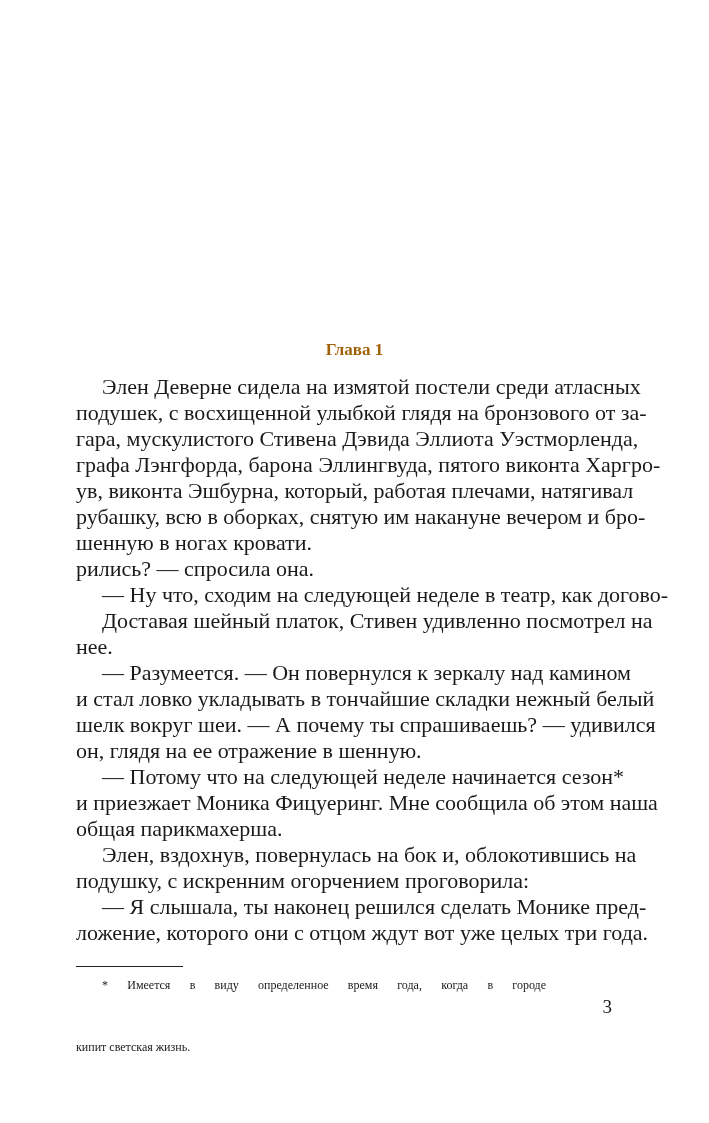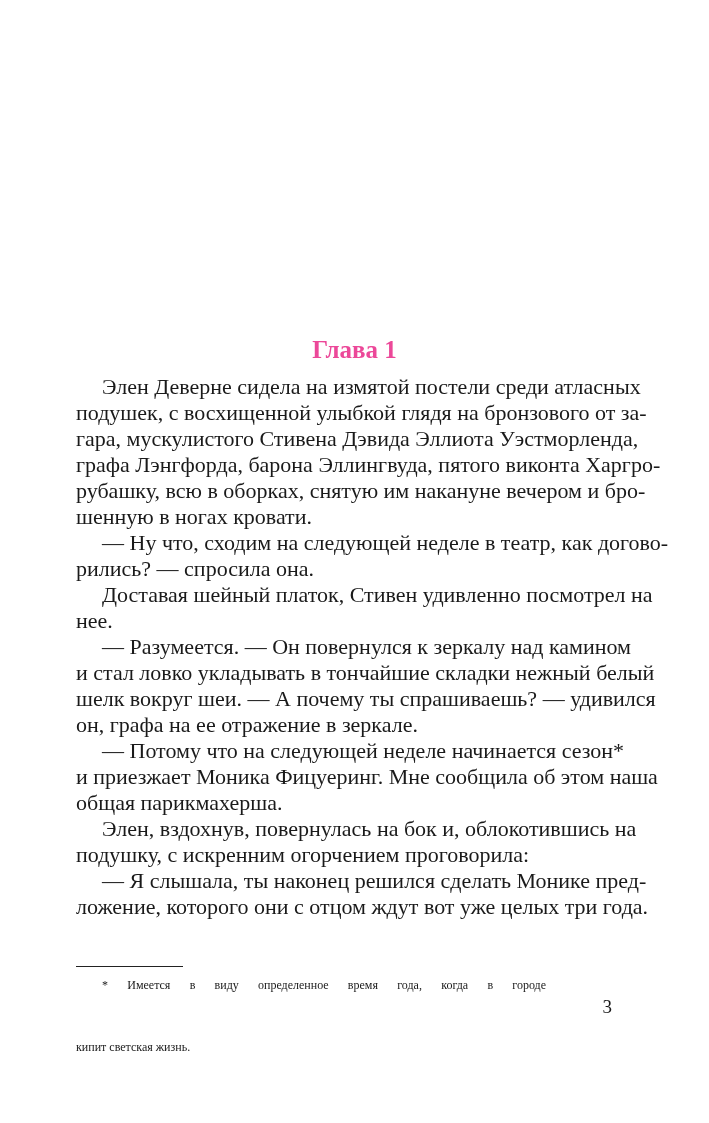--- a/index.html
+++ b/index.html
@@ -21,23 +21,23 @@
       width: 709px; height: 1123px;
     }
     .chapter-title {
       position: absolute;
       left: 0;
       width: 709px;
       top: 336px;
       text-align: center;
       font-family: "Liberation Serif", serif;
       font-weight: bold;
-      font-size: 25px;
+      font-size: 17px;
       line-height: 28px;
-      color: #ec4899;
+      color: #a16207;
       margin: 0;
     }
     .body-text {
       position: absolute;
       left: 76px;
       top: 374px;
       width: 536px;
     }
     .line {
       display: block;
@@ -97,30 +97,31 @@
 
 <div class="page">
 
   <h1 class="chapter-title">Глава 1</h1>
 
   <div class="body-text">
     <span class="line indent">Элен Деверне сидела на измятой постели среди атласных</span>
     <span class="line">подушек, с восхищенной улыбкой глядя на бронзового от за-</span>
     <span class="line">гара, мускулистого Стивена Дэвида Эллиота Уэстморленда,</span>
     <span class="line">графа Лэнгфорда, барона Эллингвуда, пятого виконта Харгро-</span>
+    <span class="line">ув, виконта Эшбурна, который, работая плечами, натягивал</span>
     <span class="line">рубашку, всю в оборках, снятую им накануне вечером и бро-</span>
     <span class="line last">шенную в ногах кровати.</span>
+    <span class="line last">рились? — спросила она.</span>
     <span class="line indent">— Ну что, сходим на следующей неделе в театр, как догово-</span>
-    <span class="line last">рились? — спросила она.</span>
     <span class="line indent">Доставая шейный платок, Стивен удивленно посмотрел на</span>
     <span class="line last">нее.</span>
     <span class="line indent">— Разумеется. — Он повернулся к зеркалу над камином</span>
     <span class="line">и стал ловко укладывать в тончайшие складки нежный белый</span>
     <span class="line">шелк вокруг шеи. — А почему ты спрашиваешь? — удивился</span>
-    <span class="line last">он, графа на ее отражение в зеркале.</span>
+    <span class="line last">он, глядя на ее отражение в шенную.</span>
     <span class="line indent">— Потому что на следующей неделе начинается сезон*</span>
     <span class="line">и приезжает Моника Фицуеринг. Мне сообщила об этом наша</span>
     <span class="line last">общая парикмахерша.</span>
     <span class="line indent">Элен, вздохнув, повернулась на бок и, облокотившись на</span>
     <span class="line last">подушку, с искренним огорчением проговорила:</span>
     <span class="line indent">— Я слышала, ты наконец решился сделать Монике пред-</span>
     <span class="line">ложение, которого они с отцом ждут вот уже целых три года.</span>
   </div>
 
   <div class="footnote-rule"></div>

